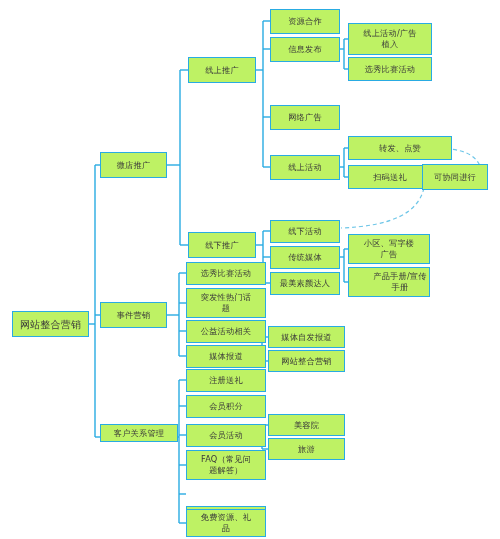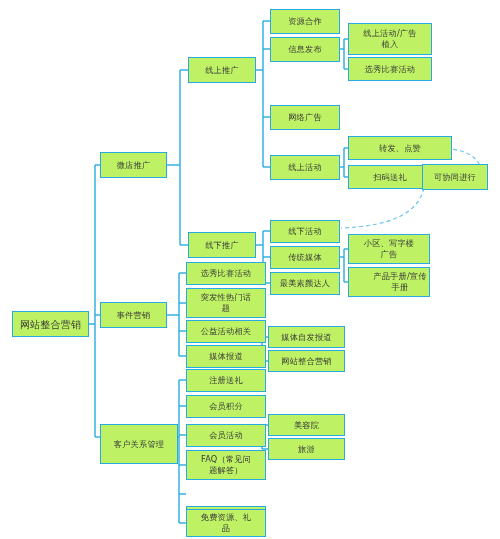--- a/index.html
+++ b/index.html
@@ -101,21 +101,21 @@
     <g fill="none" stroke="#6ec6e8" stroke-width="1.2" stroke-dasharray="4 3">
       <path d="M432,148 C465,148 478,155 482,172"></path>
       <path d="M424,188 C418,213 392,226 341,228"></path>
     </g>
   </svg>
 
   <div class="node root" style="left:12px;top:311px;width:77px;height:26px;">网站整合营销</div>
 
   <div class="node" style="left:100px;top:152px;width:67px;height:26px;">微店推广</div>
   <div class="node" style="left:100px;top:302px;width:67px;height:26px;">事件营销</div>
-  <div class="node" style="left:100px;top:424px;width:78px;height:40px;">客户关系管理</div>
+  <div class="node" style="left:100px;top:424px;width:78px;height:18px;">客户关系管理</div>
 
   <div class="node" style="left:188px;top:232px;width:68px;height:26px;">线下推广</div>
   <div class="node" style="left:188px;top:57px;width:68px;height:26px;">线上推广</div>
 
   <div class="node" style="left:270px;top:9px;width:70px;height:25px;">资源合作</div>
   <div class="node" style="left:270px;top:37px;width:70px;height:25px;">信息发布</div>
   <div class="node" style="left:270px;top:105px;width:70px;height:25px;">网络广告</div>
   <div class="node" style="left:270px;top:155px;width:70px;height:25px;">线上活动</div>
 
   <div class="node" style="left:348px;top:23px;width:84px;height:32px;">线上活动/广告

